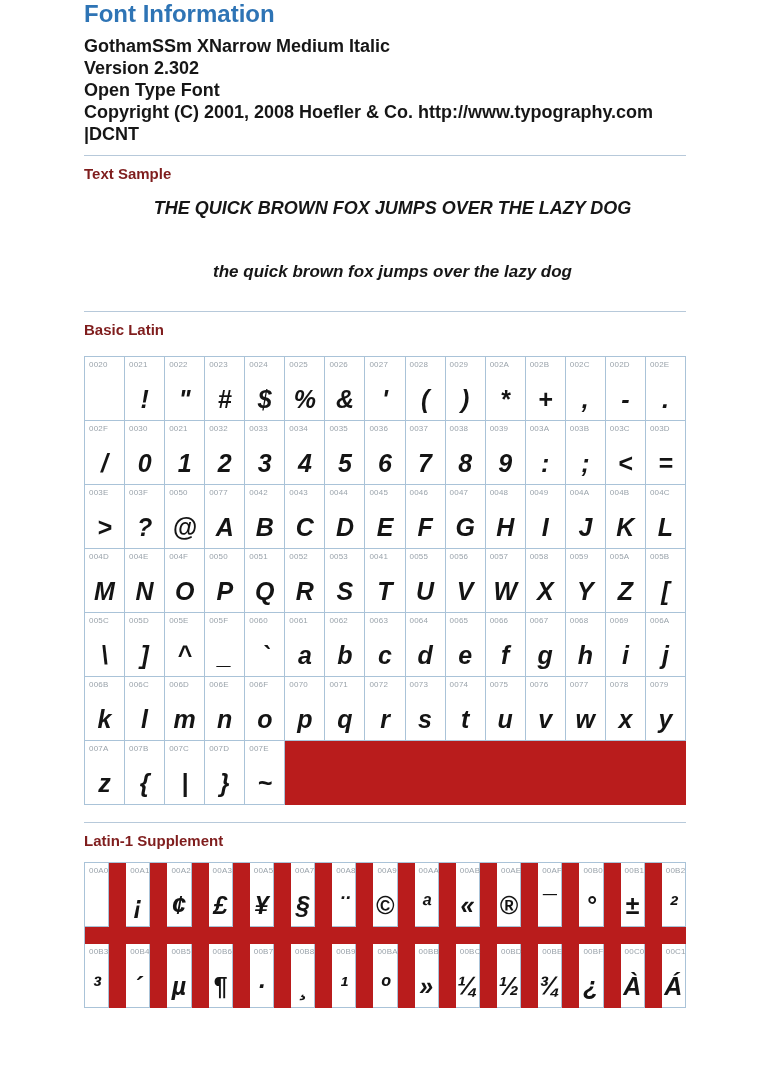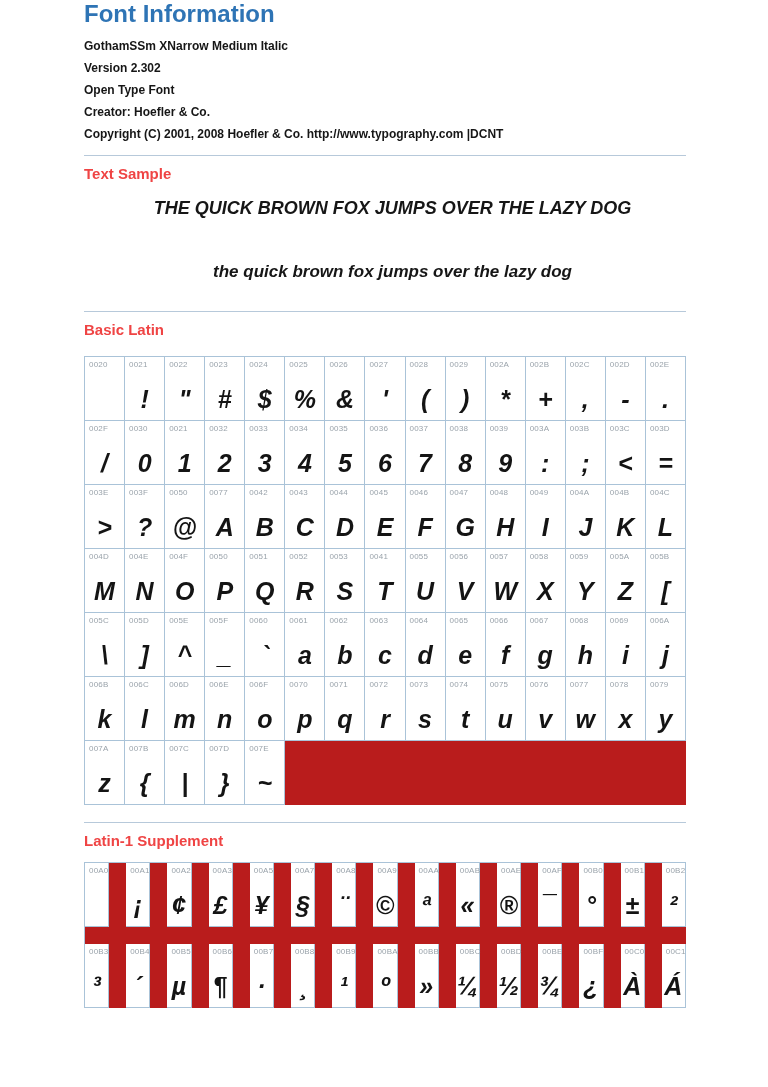--- a/index.html
+++ b/index.html
@@ -12,33 +12,33 @@
   }
   .page { padding-left:84px; width:768px; }
   .content { width:602px; }
 
   .doc-title {
     color:#2E74B5;
     font-size:24px; line-height:28px; font-weight:700;
     margin-bottom:7px;
   }
   .meta-line {
-    font-size:12px; line-height:22px; font-weight:700; color:#161616;
+    font-size:18px; line-height:22px; font-weight:700; color:#161616;
   }
 
   .rule {
     border:none; border-top:1px solid #b7c9da;
     margin:0; width:602px;
   }
   .rule-1 { margin-top:10px; }
   .rule-2 { margin-top:28px; }
   .rule-3 { margin-top:17px; }
 
   .section-heading {
-    color:#ef4444; font-size:15px; line-height:18px; font-weight:700;
+    color:#7f1d1d; font-size:15px; line-height:18px; font-weight:700;
     margin-top:9px;
   }
 
   .sample-upper {
     margin-top:14px;
     text-align:center;
     font-style:italic; font-weight:700; font-size:18px; line-height:22px;
     color:#161616;
     padding-left:15px;
   }
@@ -84,21 +84,20 @@
 
 <div class="page">
   <div class="content">
 
     <div class="doc-title">Font Information</div>
 
     <div class="meta-block">
       <div class="meta-line">GothamSSm XNarrow Medium Italic</div>
       <div class="meta-line">Version 2.302</div>
       <div class="meta-line">Open Type Font</div>
-      <div class="meta-line">Creator: Hoefler &amp; Co.</div>
       <div class="meta-line">Copyright (C) 2001, 2008 Hoefler &amp; Co. http://www.typography.com |DCNT</div>
     </div>
 
     <hr class="rule rule-1">
 
     <div class="section-heading">Text Sample</div>
     <div class="sample-upper">THE QUICK BROWN FOX JUMPS OVER THE LAZY DOG</div>
     <div class="sample-lower">the quick brown fox jumps over the lazy dog</div>
 
     <hr class="rule rule-2">

